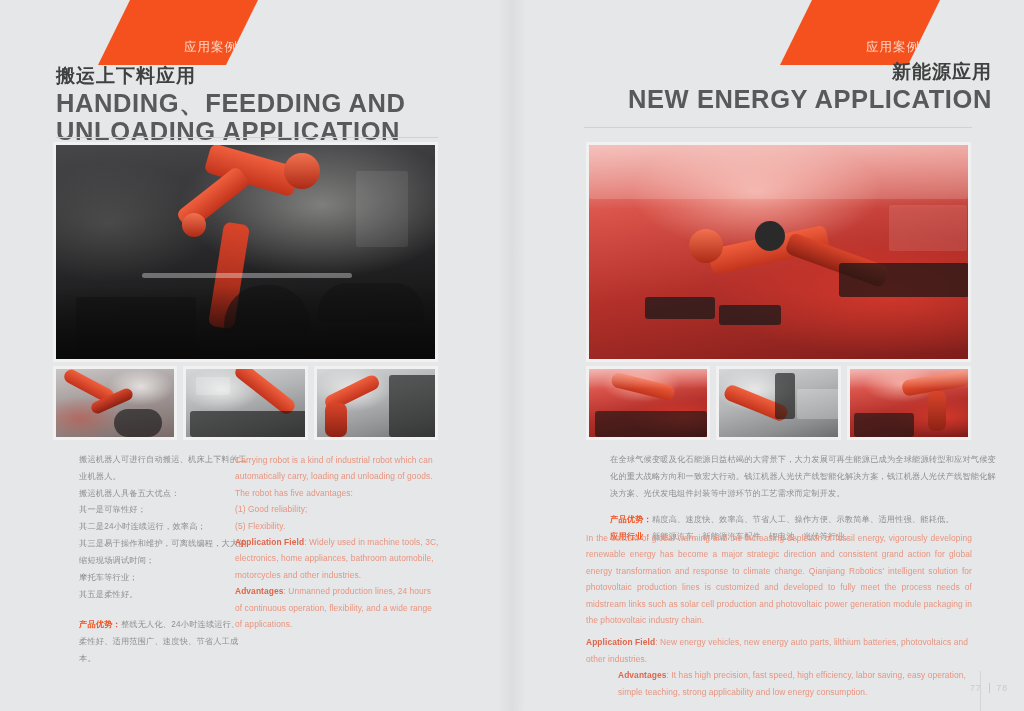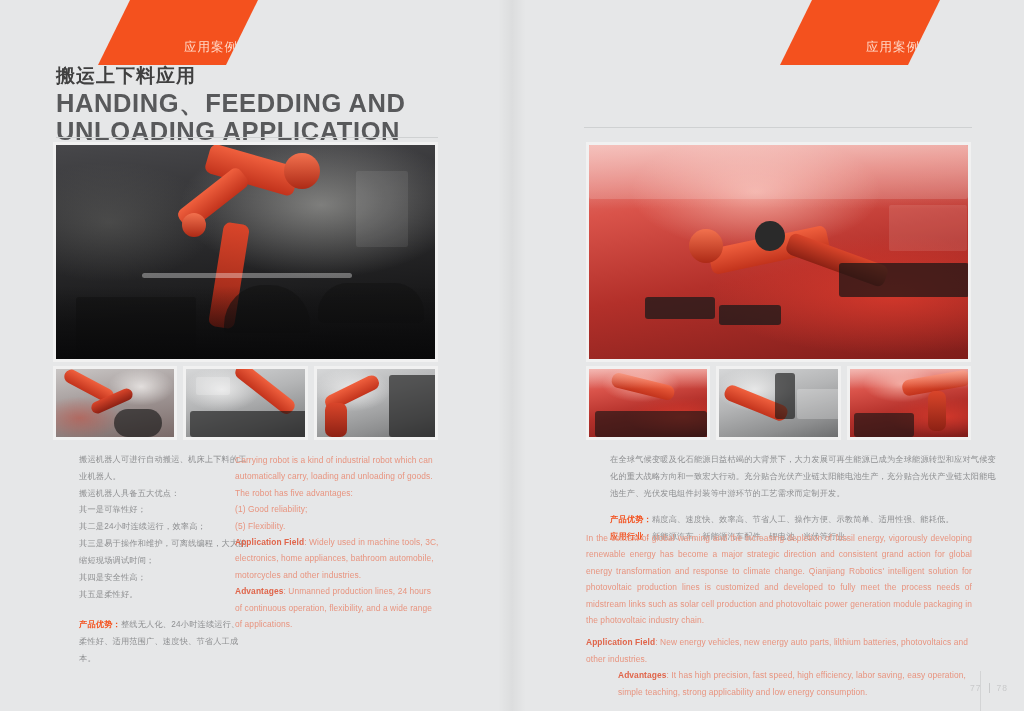--- a/index.html
+++ b/index.html
@@ -191,40 +191,44 @@
         </div>
       </div>
     </div>
 
     <div class="col left-cn cn-body">
       <p>搬运机器人可进行自动搬运、机床上下料的工业机器人。</p>
       <p>搬运机器人具备五大优点：</p>
       <p>其一是可靠性好；</p>
       <p>其二是24小时连续运行，效率高；</p>
       <p>其三是易于操作和维护，可离线编程，大大的缩短现场调试时间；</p>
-      <p>其四是安全性高；</p>
+      <p>摩托车等行业；</p>
       <p>其五是柔性好。</p>
       <p style="height:14px;"></p>
       <p><span class="lbl-cn">产品优势：</span><span>整线无人化、24小时连续运行、柔性好、适用范围广、速度快、节省人工成本。</span></p>
     </div>
 
     <div class="col left-en en-body">
       <p>Carrying robot is a kind of industrial robot which can automatically carry, loading and unloading of goods. The robot has five advantages:</p>
       <p>(1) Good reliability;</p>
       <p>(5) Flexibility.</p>
       <p><span class="lbl-en">Application Field</span><span>: Widely used in machine tools, 3C, electronics, home appliances, bathroom automobile, motorcycles and other industries.</span></p>
       <p><span class="lbl-en">Advantages</span><span>: Unmanned production lines, 24 hours of continuous operation, flexibility, and a wide range of applications.</span></p>
     </div>
   </div>
 
   <div class="page page-right">
     <div class="banner right-banner" style="left:268px;">
       <span>应用案例</span>
     </div>
 
+    <div class="titlewrap right-t">
+      <div class="cn-title">新能源应用</div>
+      <div class="en-title">NEW ENERGY APPLICATION</div>
+    </div>
     <div class="rulewrap" style="left:72px;top:127px;width:388px;"></div>
 
     <div class="hero" style="left:74px;top:142px;width:385px;height:220px;">
       <div class="scene sc-red">
         <div class="lite" style="left:0;top:0;width:379px;height:54px;opacity:.45;"></div>
         <div class="arm" style="left:120px;top:92px;width:120px;height:26px;transform:rotate(-12deg);"></div>
         <div class="arm dk" style="left:196px;top:104px;width:104px;height:22px;transform:rotate(20deg);"></div>
         <div class="joint" style="left:100px;top:84px;width:34px;height:34px;"></div>
         <div class="joint" style="left:166px;top:76px;width:30px;height:30px;background:#2a2a2a;"></div>
         <div class="plate" style="left:56px;top:152px;width:70px;height:22px;background:rgba(25,25,25,.75);"></div>
@@ -251,21 +255,21 @@
       <div class="thumb">
         <div class="scene sc-red">
           <div class="arm" style="left:52px;top:6px;width:68px;height:16px;transform:rotate(-10deg);"></div>
           <div class="arm dk" style="left:78px;top:22px;width:18px;height:40px;"></div>
           <div class="plate" style="left:4px;top:44px;width:60px;height:24px;"></div>
         </div>
       </div>
     </div>
 
     <div class="col cn-body just" style="left:74px;top:452px;width:386px;">
-      <p>在全球气候变暖及化石能源日益枯竭的大背景下，大力发展可再生能源已成为全球能源转型和应对气候变化的重大战略方向和一致宏大行动。充分贴合光伏产业链太阳能电池生产，充分贴合光伏产业链太阳能电池生产、光伏发电组件封装等中游环节的工艺需求而定制开发。</p>
+      <p>在全球气候变暖及化石能源日益枯竭的大背景下，大力发展可再生能源已成为全球能源转型和应对气候变化的重大战略方向和一致宏大行动。钱江机器人光伏产线智能化解决方案，钱江机器人光伏产线智能化解决方案、光伏发电组件封装等中游环节的工艺需求而定制开发。</p>
       <p style="height:10px;"></p>
       <p><span class="lbl-cn">产品优势：</span><span>精度高、速度快、效率高、节省人工、操作方便、示教简单、适用性强、能耗低。</span></p>
       <p><span class="lbl-cn">应用行业：</span><span>新能源汽车、新能源汽车配件、锂电池、光伏等行业。</span></p>
     </div>
 
     <div class="col en-body just" style="left:74px;top:530px;width:386px;">
       <p>In the context of global warming and the increasing depletion of fossil energy, vigorously developing renewable energy has become a major strategic direction and consistent grand action for global energy transformation and response to climate change. Qianjiang Robotics' intelligent solution for photovoltaic production lines is customized and developed to fully meet the process needs of midstream links such as solar cell production and photovoltaic power generation module packaging in the photovoltaic industry chain.</p>
       <p style="height:6px;"></p>
       <p style="text-align:left;"><span class="lbl-en">Application Field</span><span>:  New energy vehicles, new energy auto parts, lilthium batteries, photovoltaics and other industries.</span></p>
       <p style="text-align:left;margin-left:32px;"><span class="lbl-en">Advantages</span><span>:  It has high precision, fast speed, high efficiency, labor saving, easy operation, simple teaching, strong applicability and low energy consumption.</span></p>

